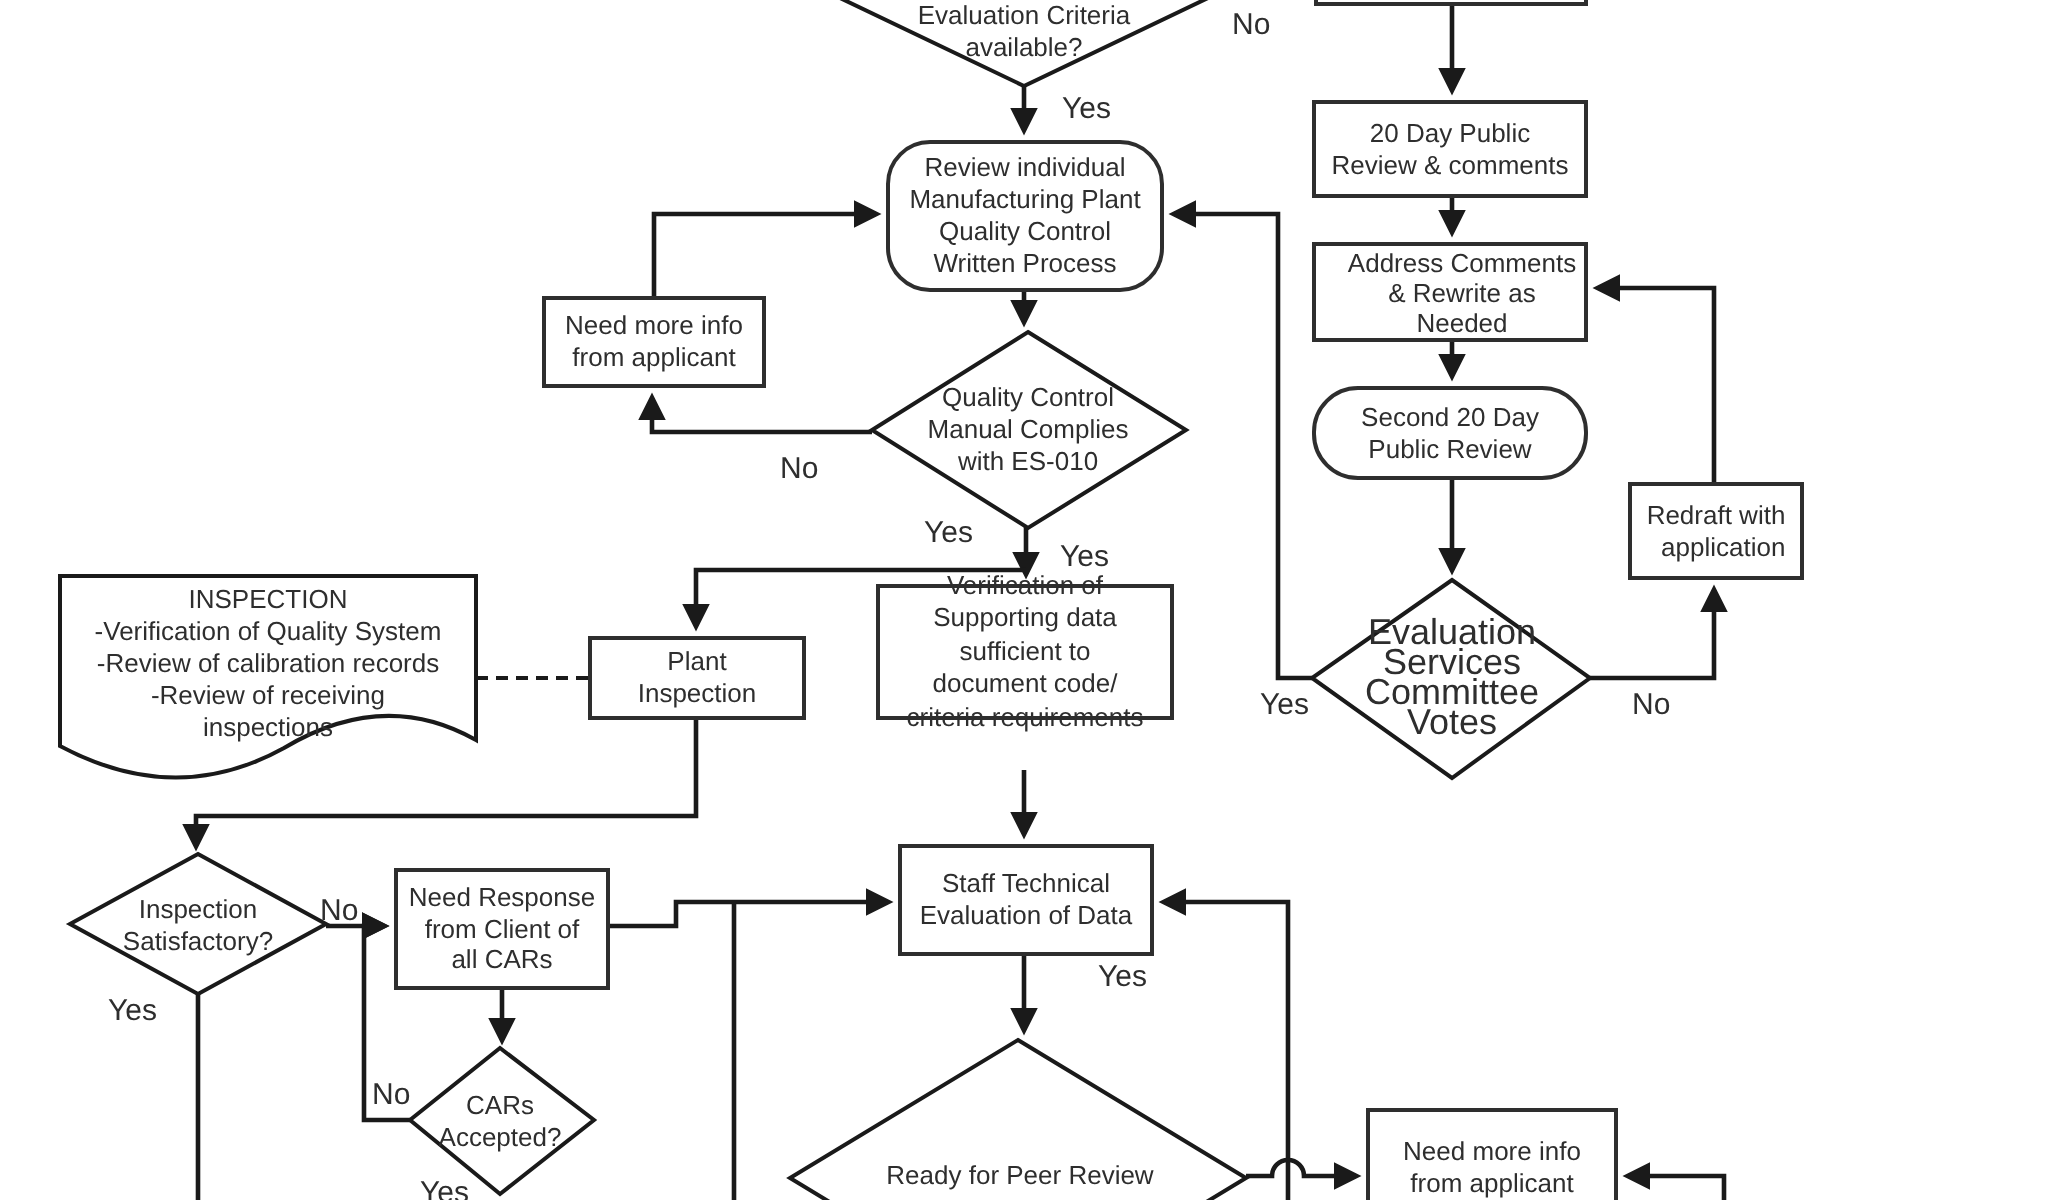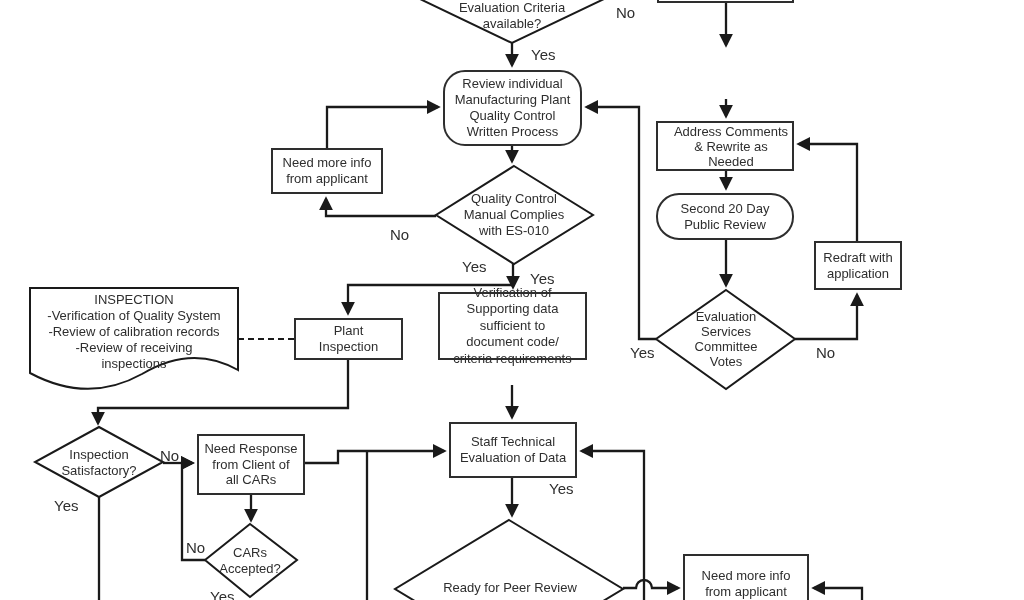--- a/index.html
+++ b/index.html
@@ -16,21 +16,21 @@
   }
   .dtext{
     position:absolute;display:flex;align-items:center;justify-content:center;
     text-align:center;white-space:pre-line;font-size:13px;line-height:16px;
   }
   .doc-text{
     position:absolute;left:34px;top:292px;width:200px;height:80px;
     text-align:center;white-space:pre-line;font-size:13px;line-height:16px;
   }
   .elabel{position:absolute;font-size:15px;line-height:14px;}
-  .small-lh{line-height:15px;font-size:13px;}
+  .small-lh{line-height:15px;font-size:18px;}
 </style>
 </head>
 <body>
 
 <div class="canvas">
 
   <svg width="1024" height="600" viewBox="0 0 1024 600">
     <defs>
       <marker id="ah" viewBox="0 0 10 10" markerWidth="6" markerHeight="6" refX="8" refY="5" orient="auto">
         <path d="M0,0 L10,5 L0,10 Z" fill="#1a1a1a"></path>
@@ -70,26 +70,28 @@
       <polygon points="726,290 795,339 726,389 656,339" fill="#ffffff" stroke-width="2"></polygon>
       <polygon points="99,427 163,462 99,497 35,462" fill="#ffffff" stroke-width="2"></polygon>
       <polygon points="250,524 297,560 250,597 205,560" fill="#ffffff" stroke-width="2"></polygon>
       <polygon points="509,520 623,589 509,658 395,589" fill="#ffffff" stroke-width="2"></polygon>
 
       <path d="M30,288 H238 V370 Q192,344 142,374 Q88,404 30,373 Z" fill="#ffffff" stroke-width="2"></path>
     </g>
   </svg>
 
   <div class="node" style="left:657px;top:-40px;width:137px;height:43px;"></div>
+  <div class="node" style="left:656px;top:50px;width:138px;height:49px;">20 Day Public
+Review &amp; comments</div>
   <div class="node" style="left:656px;top:121px;width:138px;height:50px;line-height:15px;padding-left:12px;">Address Comments
 &amp; Rewrite as
 Needed</div>
   <div class="node" style="left:656px;top:193px;width:138px;height:47px;border-radius:23px;">Second 20 Day
 Public Review</div>
-  <div class="node" style="left:814px;top:241px;width:88px;height:49px;">Redraft with
+  <div class="node" style="left:814px;top:241px;width:88px;height:49px;text-align:right;">Redraft with
 application</div>
   <div class="node" style="left:443px;top:70px;width:139px;height:76px;border-radius:22px;">Review individual
 Manufacturing Plant
 Quality Control
 Written Process</div>
   <div class="node" style="left:271px;top:148px;width:112px;height:46px;">Need more info
 from applicant</div>
   <div class="node" style="left:294px;top:318px;width:109px;height:42px;">Plant
 Inspection</div>
   <div class="node" style="left:438px;top:292px;width:149px;height:68px;line-height:16.5px;">Verification of

